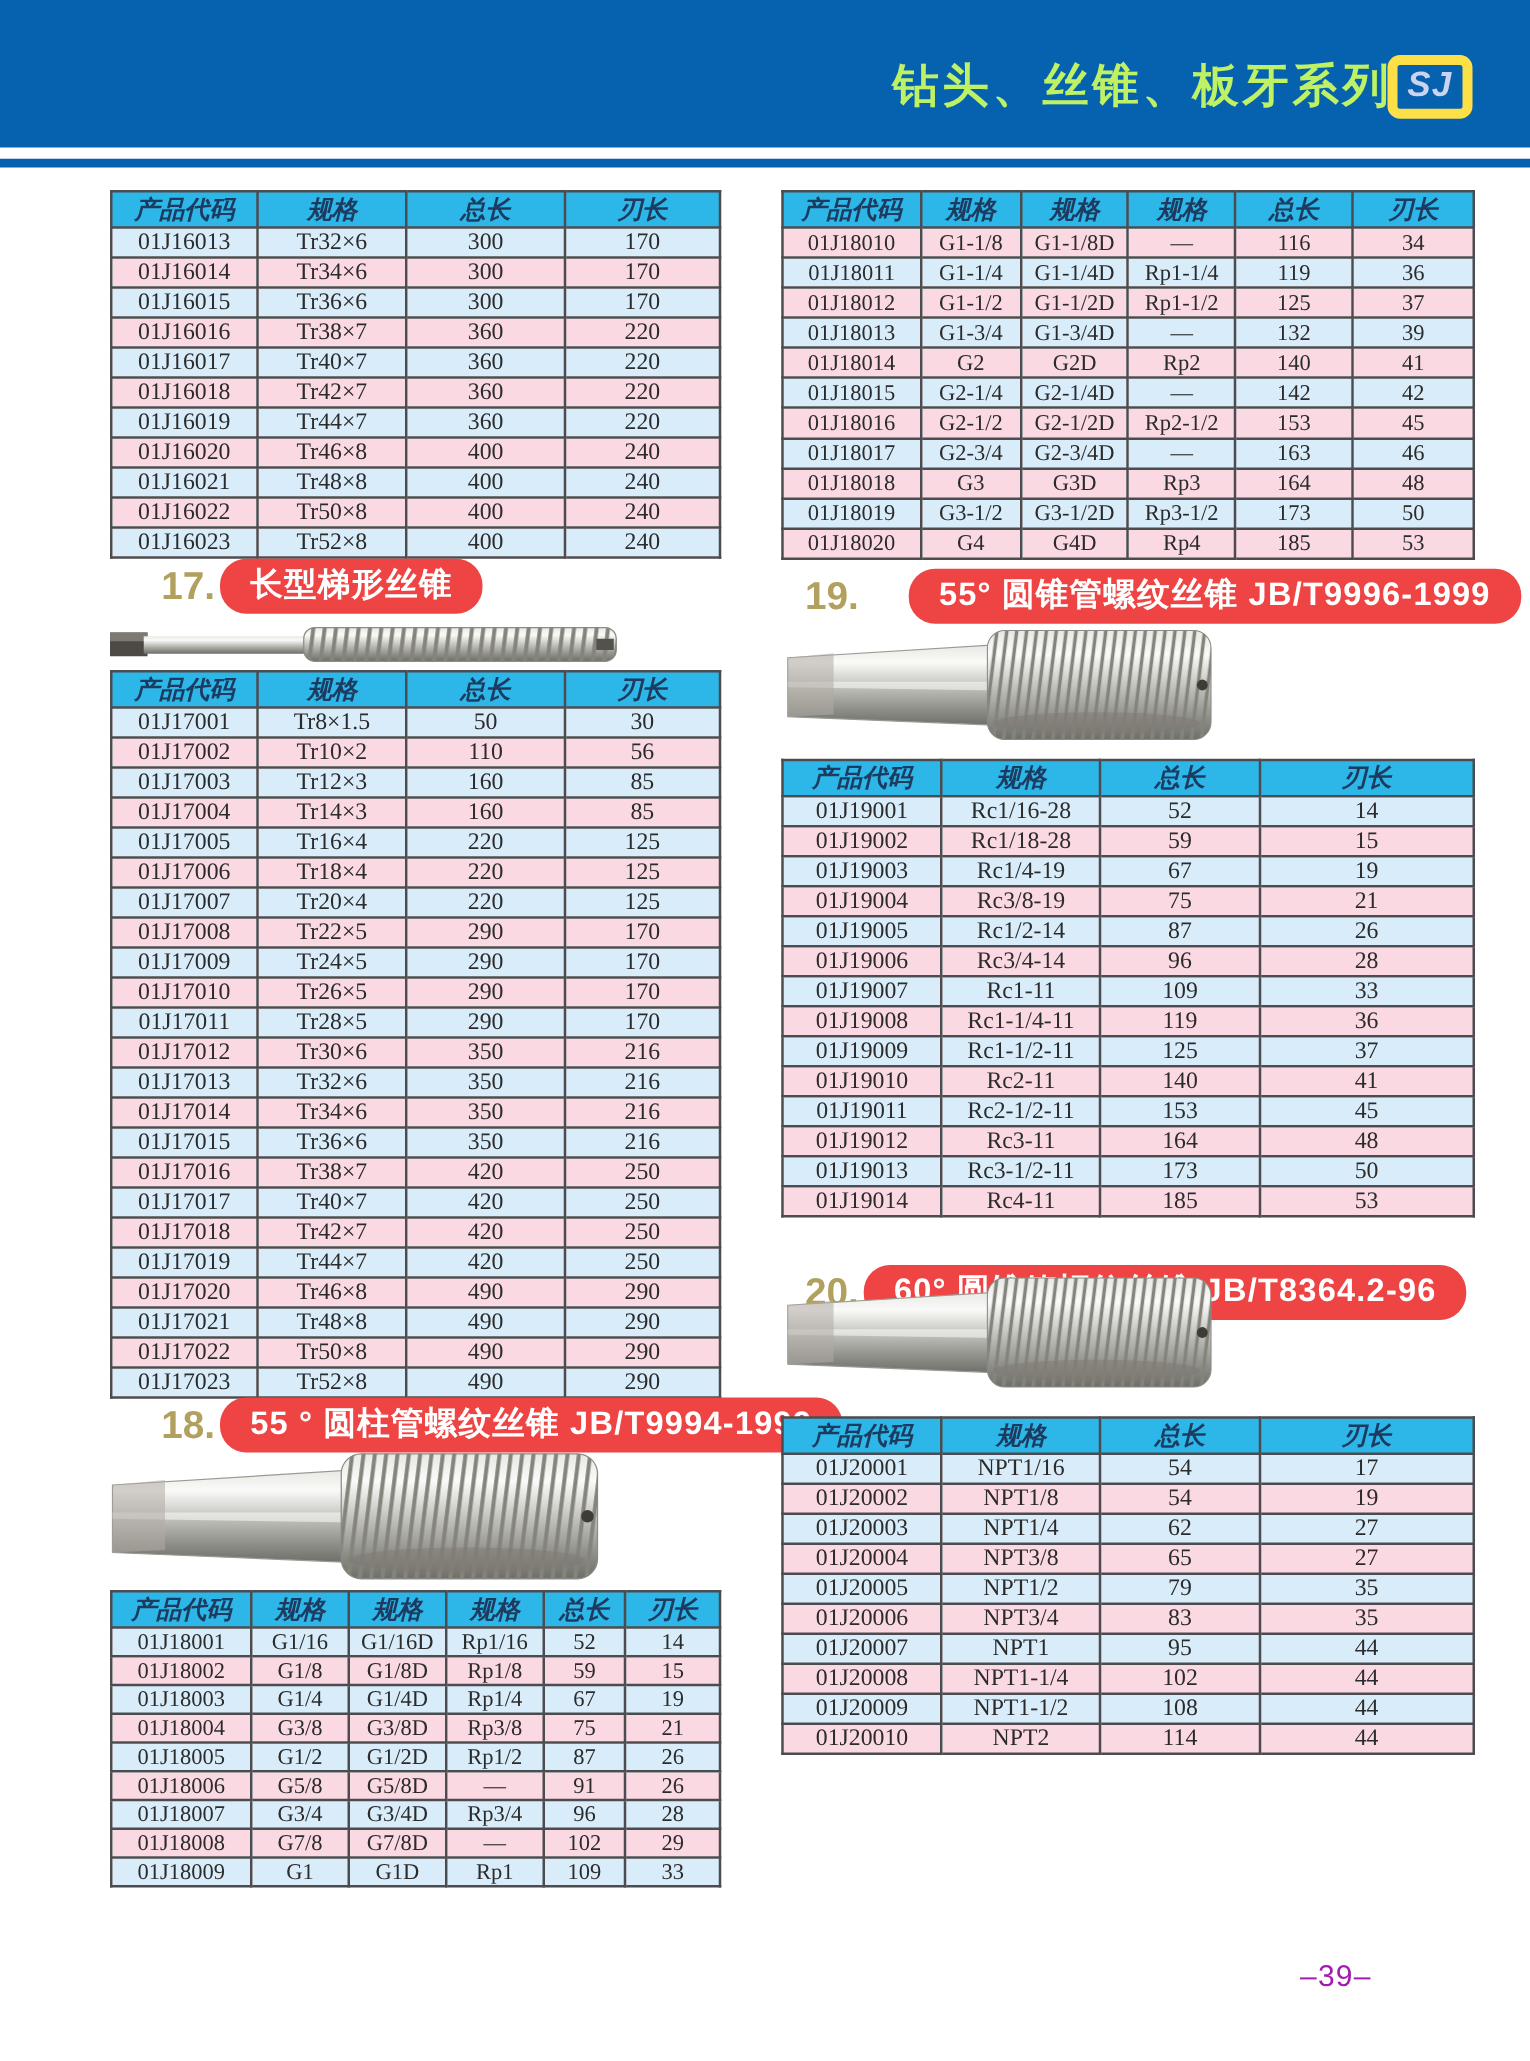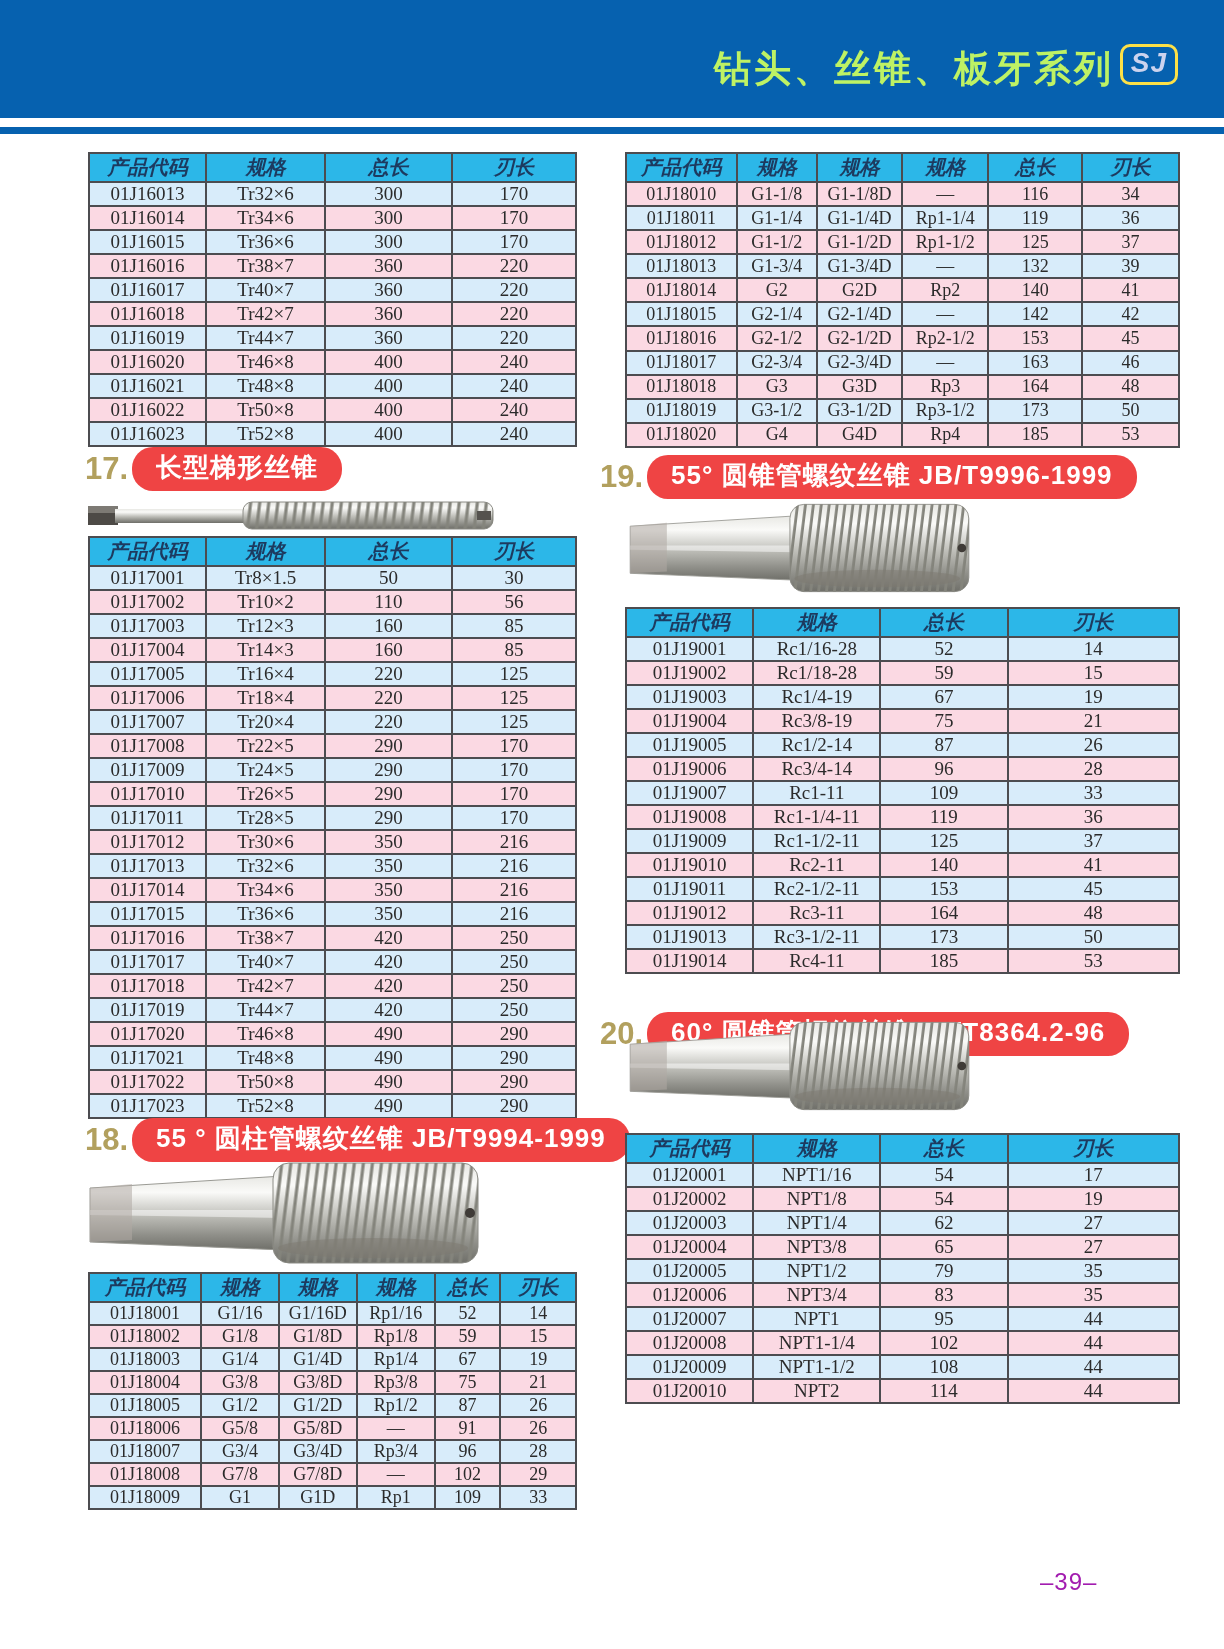--- a/index.html
+++ b/index.html
@@ -3,29 +3,29 @@
 <meta charset="utf-8">
 <style>
   html,body{margin:0;padding:0;background:#ffffff;}
   .page{position:relative;width:1224px;height:1649px;background:#ffffff;overflow:hidden;
         font-family:"Liberation Sans", sans-serif;}
 
   
   .banner{position:absolute;top:0;left:0;width:1224px;height:118px;background:#0661af;}
   .banner-title{position:absolute;top:44px;right:110px;color:#bef264;font-size:37px;
                 font-weight:bold;letter-spacing:3px;white-space:nowrap;}
-  .logo{position:absolute;top:44px;right:46px;display:inline-block;border:3px solid #fde047;
+  .logo{position:absolute;top:44px;right:46px;display:inline-block;border:8px solid #fde047;
         border-radius:10px;padding:0px 8px 3px;color:#ccd3ee;font-size:28px;font-weight:bold;
         font-style:italic;letter-spacing:1px;}
   .rule{position:absolute;top:127px;left:0;width:1224px;height:7px;background:#0661af;}
 
   
   .section{position:absolute;display:flex;align-items:center;height:38px;}
   .sec-num{font-size:31px;font-weight:bold;color:#b2a05e;margin-right:4px;
-           text-shadow:1px 1px 0 #fff;}
+           text-shadow:1px 1px 0 #fff;margin-left:44px;}
   .pill{background:#ef4444;color:#ffffff;border-radius:21px;padding:3px 24px 6px;
         font-size:26px;font-weight:bold;letter-spacing:1px;white-space:nowrap;}
 
   
   table{position:absolute;border-collapse:collapse;table-layout:fixed;
         border:2px solid #4c4c50;}
   th{background:#2cb7e8;color:#1d3a5f;font-weight:bold;font-size:20px;
      font-family:"Liberation Sans", sans-serif;border:2px solid #4c4c50;padding:0;font-style:italic;}
   td{font-family:"Liberation Serif", serif;font-size:19px;color:#2b2b2b;text-align:center;
      border:2px solid #4c4c50;padding:0;white-space:nowrap;overflow:hidden;}
@@ -35,21 +35,21 @@
   #t16 {top:152px;left:88px;width:489px;height:293px;}
   #t17 {top:536px;left:88px;width:489px;height:567px;}
   #t18a{top:1272px;left:88px;width:489px;height:238px;}
   #t18b{top:152px;left:625px;width:555px;height:296px;}
   #t19 {top:607px;left:625px;width:555px;height:353px;}
   #t20 {top:1133px;left:625px;width:555px;height:259px;}
   #t18a td,#t18b td{font-size:18px;}
 
   #s17{top:450px;left:85px;}
   #s18{top:1121px;left:85px;}
-  #s19{top:458px;left:600px;}
+  #s19{top:458px;left:600px;gap:36px;}
   #s20{top:1015px;left:600px;}
 
   .tap{position:absolute;}
   #tap17{top:490px;left:85px;}
   #tap18{top:1158px;left:88px;}
   #tap19{top:500px;left:628px;}
   #tap20{top:1018px;left:628px;}
 
   .page-number{position:absolute;top:1568px;left:1040px;font-size:24px;color:#a21caf;
                font-family:"Liberation Sans", sans-serif;letter-spacing:1px;}

